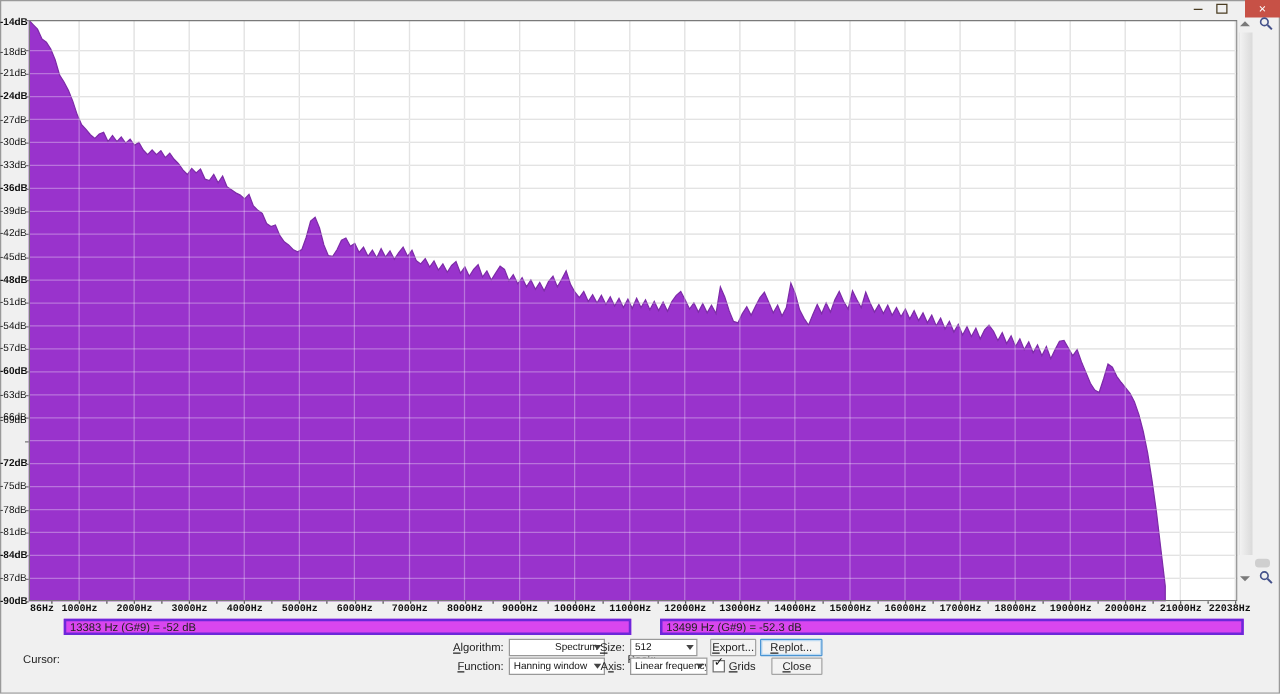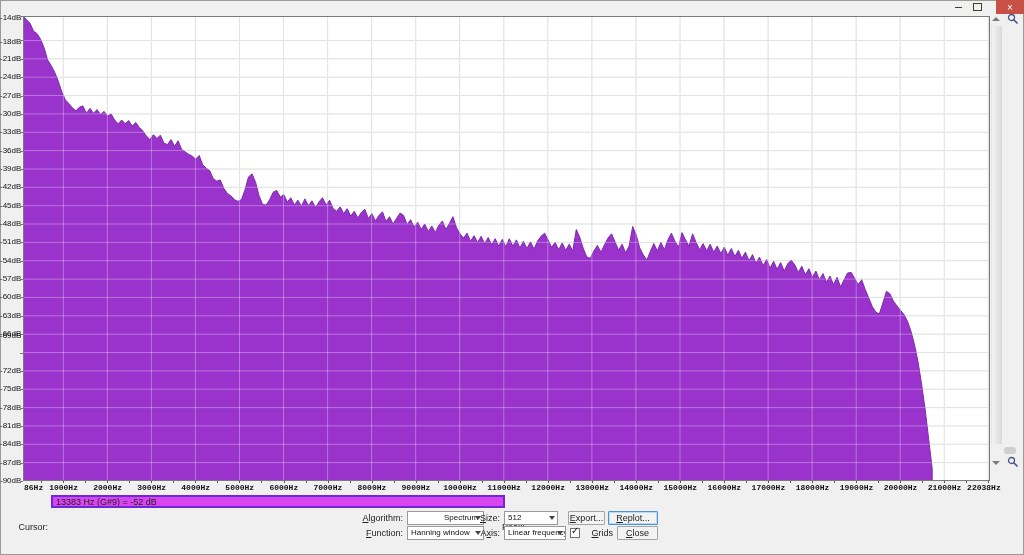--- a/index.html
+++ b/index.html
@@ -11,21 +11,21 @@
   .win-btn{position:absolute;top:0;height:14px;display:flex;align-items:center;justify-content:center;cursor:default;}
   .btn-min{left:950px;width:16px;}
   .btn-restore{left:968px;width:18px;}
   .btn-close{left:996px;width:28px;background:#c75146;color:#fff;font-size:10px;line-height:13px;}
   .min-glyph{display:block;width:7px;height:1px;background:#4a3c22;}
   .restore-glyph{display:block;width:7px;height:6px;border:1px solid #4a3c22;}
   
   #chart{position:absolute;left:23px;top:16px;}
   #yaxis{position:absolute;left:0;top:0;width:23px;height:485px;}
   .ylab{position:absolute;left:0;width:20px;text-align:right;font-size:8px;line-height:8px;color:#111;white-space:nowrap;}
-  .ylab.b{font-weight:normal;}
+  .ylab.b{font-weight:bold;}
   .ytick{position:absolute;left:20px;width:3px;height:1px;background:#777;}
   #xaxis{position:absolute;left:0;top:481px;width:1006px;height:13px;}
   .xlab{position:absolute;top:2px;font-size:8px;font-weight:bold;line-height:9px;color:#111;white-space:nowrap;font-family:Liberation Mono, monospace;}
   .xtick{position:absolute;top:0;width:1px;height:2px;background:#555;}
   
   .scroll-strip{position:absolute;left:991px;top:26px;width:10px;height:418px;
                 background:linear-gradient(to right,#f2f2f2,#dadada);border-left:1px solid #e6e6e6;}
   .chev{position:absolute;width:0;height:0;border-left:4px solid transparent;border-right:4px solid transparent;}
   .chev-up{left:992px;top:17px;border-bottom:4px solid #7a7a7a;}
   .chev-down{left:992px;top:461px;border-top:4px solid #7a7a7a;}
@@ -302,20 +302,23 @@
   <svg class="mag mag-bottom" viewBox="0 0 12 12">
     <circle cx="4.5" cy="4.5" r="3" fill="none" stroke="#44518a" stroke-width="1.3"></circle>
     <line x1="7" y1="7" x2="10.5" y2="10.5" stroke="#44518a" stroke-width="1.6"></line>
   </svg>
 
   <div class="stat-lbl" style="left:0;top:495px;width:48px;">Cursor:</div>
   <div class="field" style="left:51px;top:495px;width:454px;">
     <span>13383 Hz (G#9) = -52 dB</span>
   </div>
   <div class="stat-lbl" style="left:498px;top:495px;width:27px;">Peak:</div>
+  <div class="field" style="left:528px;top:495px;width:467px;">
+    <span>13499 Hz (G#9) = -52.3 dB</span>
+  </div>
 
   <div class="ctl-lbl" style="left:330px;top:511px;width:73px;"><u>A</u>lgorithm:</div>
   <div class="combo" style="left:407px;top:511px;width:77px;padding-left:36px;">
     <span>Spectrum</span>
     <span class="combo-arrow"></span>
   </div>
   <div class="ctl-lbl" style="left:455px;top:511px;width:45px;"><u>S</u>ize:</div>
   <div class="combo" style="left:504px;top:511px;width:54px;">
     <span>512</span>
     <span class="combo-arrow"></span>
@@ -329,16 +332,16 @@
     <span class="combo-arrow"></span>
   </div>
   <div class="ctl-lbl" style="left:455px;top:526px;width:45px;">A<u>x</u>is:</div>
   <div class="combo" style="left:504px;top:526px;width:62px;">
     <span>Linear frequency</span>
     <span class="combo-arrow"></span>
   </div>
   <div class="checkbox" style="left:570px;top:528px;">
     <span class="check-glyph">✓</span>
   </div>
-  <div class="ctl-lbl" style="left:583px;top:526px;width:30px;text-align:right;"><u>G</u>rids</div>
+  <div class="ctl-lbl" style="left:583px;top:526px;width:30px;text-align:left;"><u>G</u>rids</div>
   <button class="btn" style="left:617px;top:526px;width:41px;"><u>C</u>lose</button>
 
 </div>
 
 </body></html>

